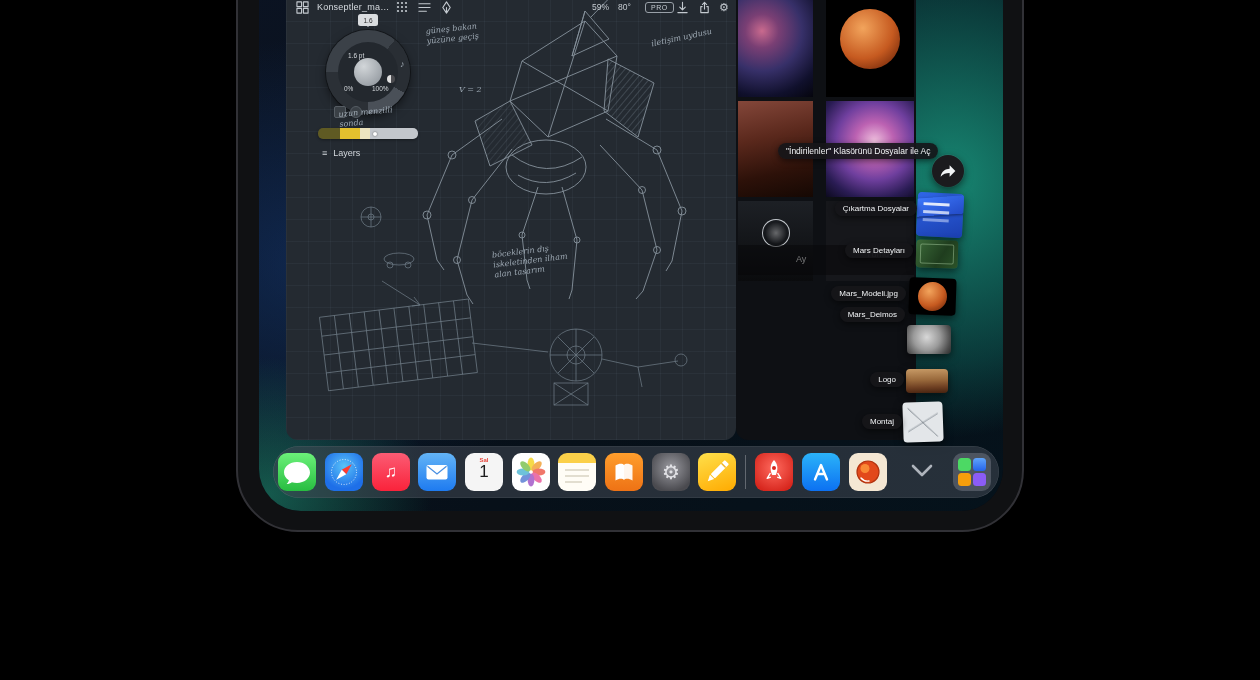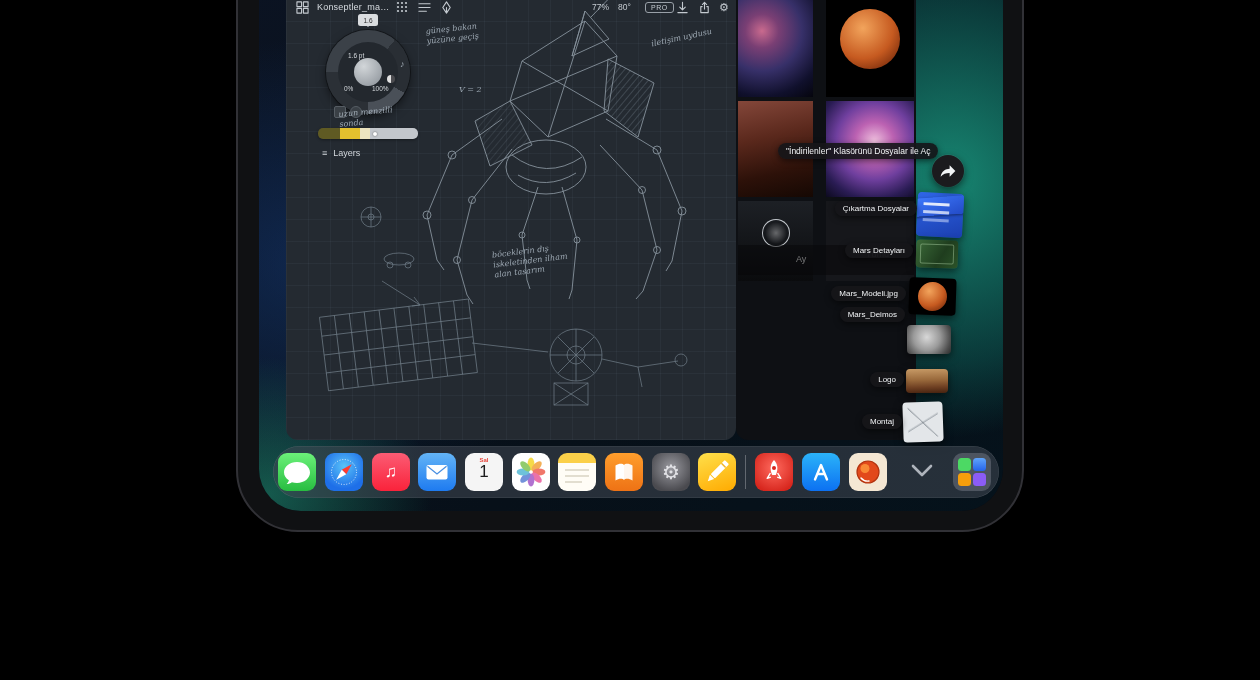--- a/index.html
+++ b/index.html
@@ -211,21 +211,21 @@
         <div class="tb-item" style="left:132px;">
           <svg class="mini" width="13" height="13" viewBox="0 0 14 14">
               <path d="M1 3 H13 M1 7 H13 M1 11 H9"></path>
             </svg>
         </div>
         <div class="tb-item" style="left:154px;">
           <svg class="mini" width="13" height="13" viewBox="0 0 14 14">
               <path d="M7 1 L11 7 L7 13 L3 7 Z M7 7 V13"></path>
             </svg>
         </div>
-        <div class="tb-item tb-num" style="left:306px;">77%</div>
+        <div class="tb-item tb-num" style="left:306px;">59%</div>
         <div class="tb-item tb-num" style="left:332px;">80°</div>
         <div class="tb-item" style="left:359px;">
             <span class="pro">PRO</span>
           </div>
         <div class="tb-item" style="left:390px;">
           <svg class="mini" width="13" height="13" viewBox="0 0 14 14">
               <path d="M7 1.5 V9 M4 6.5 L7 9.5 L10 6.5 M2 12.5 H12"></path>
             </svg>
         </div>
         <div class="tb-item" style="left:412px;">

